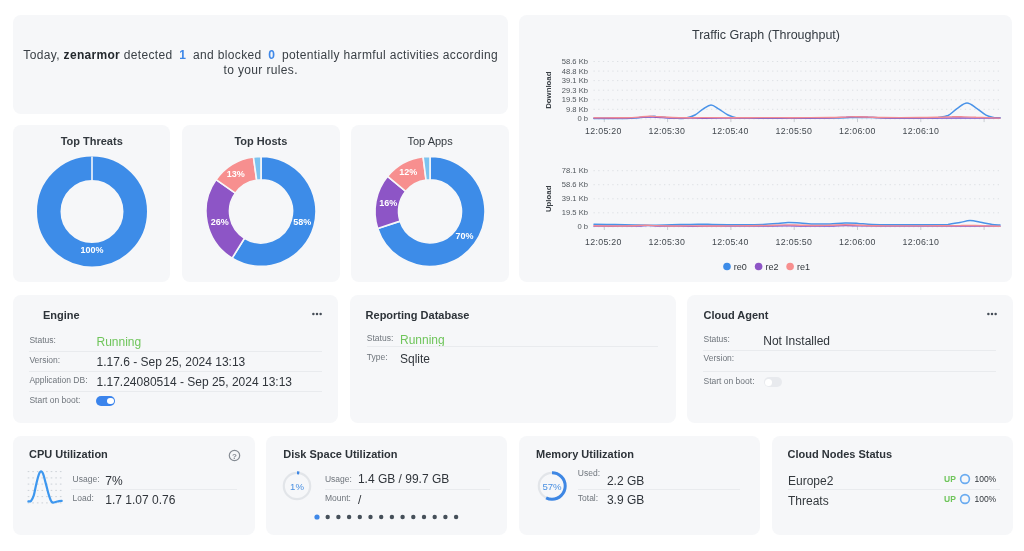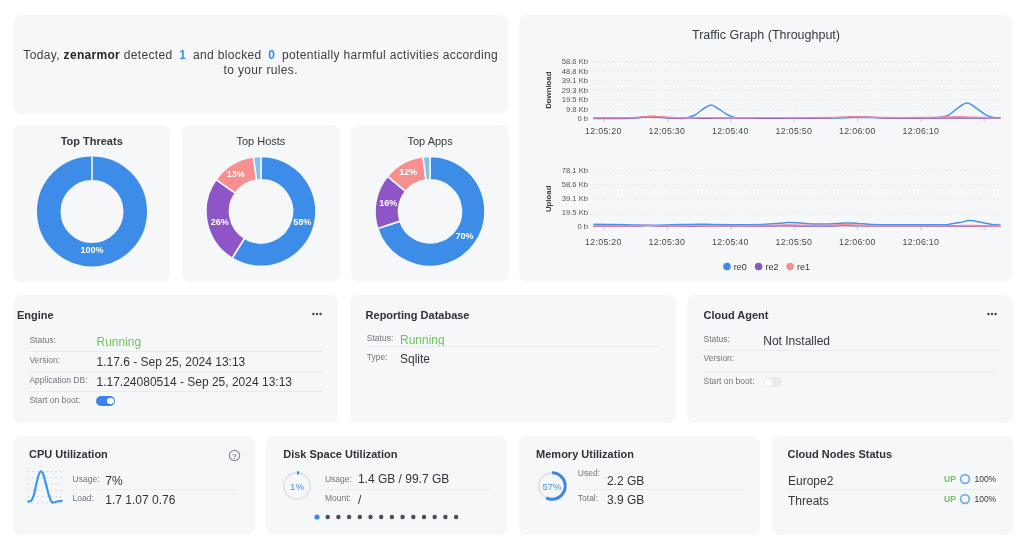--- a/index.html
+++ b/index.html
@@ -14,21 +14,21 @@
 <div style="position:absolute;left:13px;top:48px;width:495.4px;text-align:center;font-size:12px;color:#3a4046;line-height:15px;letter-spacing:0.35px">Today, <b style="letter-spacing:0.3px;color:#23282d">zenarmor</b> detected <b style="color:#3f88e8;margin:0 3px">1</b> and blocked <b style="color:#3f88e8;margin:0 3px">0</b> potentially harmful activities according<br>to your rules.</div>
 <div class="card" style="left:13.0px;top:125.2px;width:157.4px;height:157.2px">
 <div style="position:absolute;top:10px;width:100%;text-align:center;font-size:11px;font-weight:700;color:#33393f">Top Threats</div>
 <svg width="157" height="157" style="position:absolute;left:0;top:0">
       <circle cx="79" cy="86.4" r="43.25" fill="none" stroke="#3d8ce8" stroke-width="23.5"></circle>
       <line x1="79" y1="31.400000000000006" x2="79" y2="54.900000000000006" stroke="#f6f7f9" stroke-width="1.6"></line>
       <text x="79.0" y="124.9" text-anchor="middle" dominant-baseline="central" font-size="9" font-weight="bold" fill="#fff">100%</text>
     </svg>
 </div>
 <div class="card" style="left:182.2px;top:125.2px;width:157.4px;height:157.2px">
-<div style="position:absolute;top:10px;width:100%;text-align:center;font-size:11px;font-weight:400;color:#33393f">Top Hosts</div>
+<div style="position:absolute;top:10px;width:100%;text-align:center;font-size:11px;font-weight:700;color:#33393f">Top Hosts</div>
 <svg width="157" height="157" style="position:absolute;left:0;top:0">
       <path d="M79.00,31.40 A55,55 0 1 1 50.12,133.20 L62.46,113.21 A31.5,31.5 0 1 0 79.00,54.90 Z" fill="#3d8ce8" stroke="#f6f7f9" stroke-width="1.6" stroke-linejoin="round"></path>
       <path d="M50.12,133.20 A55,55 0 0 1 34.10,54.63 L53.29,68.21 A31.5,31.5 0 0 0 62.46,113.21 Z" fill="#8d55c6" stroke="#f6f7f9" stroke-width="1.6" stroke-linejoin="round"></path>
       <path d="M34.10,54.63 A55,55 0 0 1 71.42,31.92 L74.66,55.20 A31.5,31.5 0 0 0 53.29,68.21 Z" fill="#f78f8f" stroke="#f6f7f9" stroke-width="1.6" stroke-linejoin="round"></path>
       <path d="M71.42,31.92 A55,55 0 0 1 79.00,31.40 L79.00,54.90 A31.5,31.5 0 0 0 74.66,55.20 Z" fill="#7cc3ef" stroke="#f6f7f9" stroke-width="1.6" stroke-linejoin="round"></path>
       <text x="120.2" y="97.0" text-anchor="middle" dominant-baseline="central" font-size="9" font-weight="bold" fill="#fff">58%</text>
       <text x="37.8" y="97.0" text-anchor="middle" dominant-baseline="central" font-size="9" font-weight="bold" fill="#fff">26%</text>
       <text x="53.7" y="49.2" text-anchor="middle" dominant-baseline="central" font-size="9" font-weight="bold" fill="#fff">13%</text>
     </svg>
 </div>
@@ -107,21 +107,21 @@
       <path d="M74.0,211.8 C77.5,211.8 88.7,212.0 95.0,212.0 C101.3,212.0 107.2,211.9 112.0,211.8 C116.8,211.7 120.0,211.2 124.0,211.2 C128.0,211.1 131.3,211.5 136.0,211.6 C140.7,211.7 146.3,211.9 152.0,212.0 C157.7,212.0 163.7,211.9 170.0,211.9 C176.3,211.9 183.3,212.0 190.0,212.0 C196.7,212.0 203.3,211.9 210.0,211.9 C216.7,211.9 223.7,211.9 230.0,211.8 C236.3,211.7 242.2,211.6 248.0,211.5 C253.8,211.3 259.7,210.9 265.0,210.9 C270.3,210.8 275.0,211.1 280.0,211.2 C285.0,211.3 290.0,211.5 295.0,211.5 C300.0,211.6 305.0,211.4 310.0,211.3 C315.0,211.2 320.0,210.8 325.0,210.8 C330.0,210.8 335.0,211.0 340.0,211.2 C345.0,211.3 349.2,211.6 355.0,211.7 C360.8,211.8 367.5,211.9 375.0,211.9 C382.5,211.9 392.5,211.9 400.0,211.9 C407.5,211.9 413.3,211.9 420.0,211.8 C426.7,211.8 434.2,211.7 440.0,211.6 C445.8,211.5 450.3,211.4 455.0,211.5 C459.7,211.5 463.8,211.8 468.0,211.9 C472.2,212.0 478.0,212.1 480.0,212.2 " fill="none" stroke="#f28b94" stroke-width="1.4" stroke-opacity="1.0" stroke-linecap="round"></path>
       <circle cx="207.0" cy="252.5" r="3.8" fill="#3d8ce8"></circle>
       <text x="213.8" y="255.6" font-size="9" fill="#33383d">re0</text>
       <circle cx="238.6" cy="252.5" r="3.8" fill="#8d55c6"></circle>
       <text x="245.4" y="255.6" font-size="9" fill="#33383d">re2</text>
       <circle cx="270.1" cy="252.5" r="3.8" fill="#f78f8f"></circle>
       <text x="276.90000000000003" y="255.6" font-size="9" fill="#33383d">re1</text>
     </svg>
 </div>
 <div class="card" style="left:13px;top:294.5px;width:325.4px;height:128.8px">
-<div class="ct" style="left:4px;top:14.4px">Engine</div>
+<div class="ct" style="left:30px;top:14.4px">Engine</div>
 <svg width="10" height="6" style="position:absolute;right:16.2px;top:16.8px">
       <circle cx="1.4" cy="3" r="1.25" fill="#454d57"></circle>
       <circle cx="5.0" cy="3" r="1.25" fill="#454d57"></circle>
       <circle cx="8.6" cy="3" r="1.25" fill="#454d57"></circle>
     </svg>
 <div class="lbl" style="left:16.4px;top:40.8px">Status:</div>
     <div class="val grn" style="left:83.5px;top:40.8px">Running</div>
 <div class="div" style="left:16.4px;top:56.9px;width:292.6px"></div>
 <div class="lbl" style="left:16.4px;top:60.3px">Version:</div>
     <div class="val" style="left:83.5px;top:60.3px">1.17.6 - Sep 25, 2024 13:13</div>

